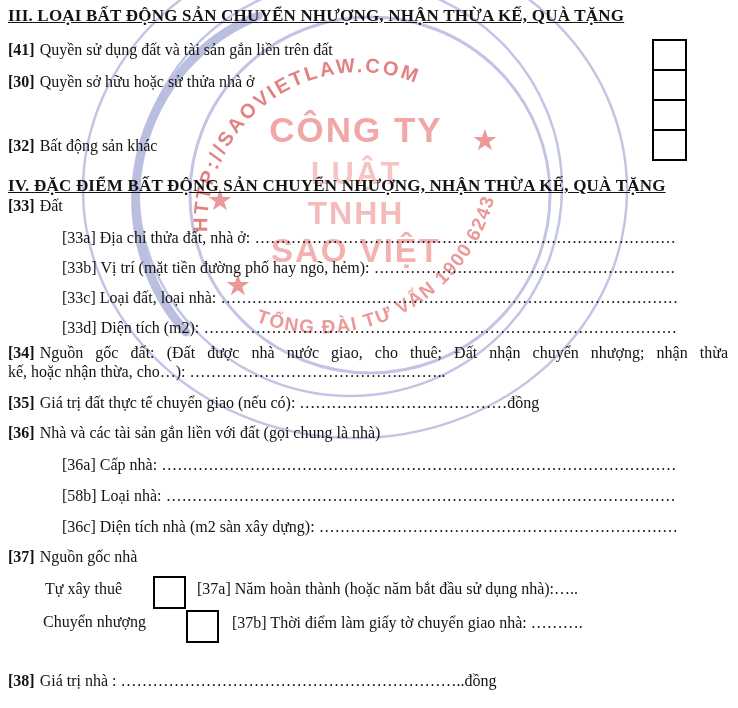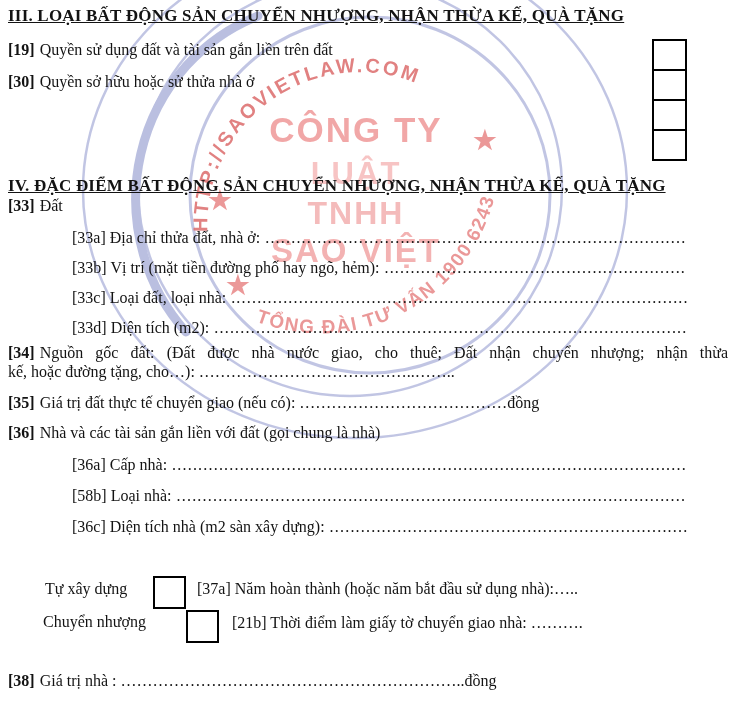--- a/index.html
+++ b/index.html
@@ -5,21 +5,21 @@
   html,body{margin:0;padding:0;background:#e8e8e8;}
   .page{
     position:relative;width:738px;height:708px;background:#ffffff;
     font-family:"Liberation Serif",serif;font-size:16px;color:#131313;
     overflow:hidden;margin:0 auto;
   }
   .wm{position:absolute;left:0;top:0;pointer-events:none;}
   .row{position:absolute;left:8px;white-space:nowrap;}
   .heading{font-weight:bold;font-size:17px;letter-spacing:.2px;text-decoration:underline;}
   .num{font-weight:bold;margin-right:5px;}
-  .sub{position:absolute;left:72px;width:615px;display:flex;}
+  .sub{position:absolute;left:62px;width:615px;display:flex;}
   .sub .lbl{white-space:nowrap;}
   .sub .dots{flex:1;overflow:hidden;white-space:nowrap;letter-spacing:1.2px;padding-left:5px;}
   .just{width:720px;white-space:normal;text-align:justify;text-align-last:justify;}
   .cbcol{position:absolute;left:652px;top:39px;width:35px;}
   .cbcol .cell{width:35px;height:32px;border:2px solid #000;box-sizing:border-box;background:transparent;}
   .cbcol .cell + .cell{margin-top:-2px;}
   .cb{position:absolute;width:33px;height:33px;border:2px solid #000;box-sizing:border-box;background:transparent;}
 </style>
 </head>
 <body>
@@ -49,22 +49,23 @@
       <text x="485" y="149" font-size="26" fill="#e98a8a" text-anchor="middle">★</text>
       <text x="356" y="142" font-size="35" fill="#f09c9c" text-anchor="middle" letter-spacing="2">CÔNG TY</text>
       <text x="356" y="184" font-size="31" fill="#f6bdbd" text-anchor="middle" letter-spacing="2">LUẬT</text>
       <text x="356" y="224" font-size="32" fill="#f3b2b2" text-anchor="middle" letter-spacing="2">TNHH</text>
       <text x="356" y="262" font-size="33" fill="#f2a8a8" text-anchor="middle" letter-spacing="2">SAO VIỆT</text>
     </g>
   </svg>
 
   <div class="row heading" style="top:6px">III. LOẠI BẤT ĐỘNG SẢN CHUYỂN NHƯỢNG, NHẬN THỪA KẾ, QUÀ TẶNG</div>
 
-  <div class="row" style="top:41px"><span class="num">[19]</span><span>Quyền sử dụng đất và tài sản gắn liền trên đất</span></div>
+  <div class="row" style="top:41px"><span class="num">[41]</span><span>Quyền sử dụng đất và tài sản gắn liền trên đất</span></div>
   <div class="row" style="top:73px"><span class="num">[30]</span><span>Quyền sở hữu hoặc sử thửa nhà ở</span></div>
+  <div class="row" style="top:137px"><span class="num">[32]</span><span>Bất động sản khác</span></div>
 
   <div class="cbcol">
     <div class="cell"></div>
     <div class="cell"></div>
     <div class="cell"></div>
     <div class="cell"></div>
   </div>
 
   <div class="row heading" style="top:176px">IV. ĐẶC ĐIỂM BẤT ĐỘNG SẢN CHUYỂN NHƯỢNG, NHẬN THỪA KẾ, QUÀ TẶNG</div>
 
@@ -81,43 +82,44 @@
   <div class="sub" style="top:289px">
     <span class="lbl"><span>[33c]</span> <span>Loại đất, loại nhà:</span></span>
     <span class="dots">........................................................................................................................................................................</span>
   </div>
   <div class="sub" style="top:319px">
     <span class="lbl"><span>[33d]</span> <span>Diện tích (m2):</span></span>
     <span class="dots">........................................................................................................................................................................</span>
   </div>
 
   <div class="row just" style="top:344px"><span class="num">[34]</span><span>Nguồn gốc đất: (Đất được nhà nước giao, cho thuê; Đất nhận chuyển nhượng; nhận thừa</span></div>
-  <div class="row" style="top:363px">kế, hoặc đường tặng, cho…): …………………………………..……..</div>
+  <div class="row" style="top:363px">kế, hoặc nhận thừa, cho…): …………………………………..……..</div>
 
   <div class="row" style="top:394px"><span class="num">[35]</span><span>Giá trị đất thực tế chuyển giao (nếu có): </span><span>…………………………………</span><span>đồng</span></div>
 
   <div class="row" style="top:424px"><span class="num">[36]</span><span>Nhà và các tài sản gắn liền với đất (gọi chung là nhà)</span></div>
 
   <div class="sub" style="top:456px">
     <span class="lbl"><span>[36a]</span> <span>Cấp nhà:</span></span>
     <span class="dots">........................................................................................................................................................................</span>
   </div>
   <div class="sub" style="top:487px">
     <span class="lbl"><span>[58b]</span> <span>Loại nhà:</span></span>
     <span class="dots">........................................................................................................................................................................</span>
   </div>
   <div class="sub" style="top:518px">
     <span class="lbl"><span>[36c]</span> <span>Diện tích nhà (m2 sàn xây dựng):</span></span>
     <span class="dots">........................................................................................................................................................................</span>
   </div>
 
+  <div class="row" style="top:548px"><span class="num">[37]</span><span>Nguồn gốc nhà</span></div>
 
-  <div class="row" style="top:580px;left:45px">Tự xây dựng</div>
+  <div class="row" style="top:580px;left:45px">Tự xây thuê</div>
   <div class="cb" style="left:153px;top:576px"></div>
   <div class="row" style="top:580px;left:197px">[37a] Năm hoàn thành (hoặc năm bắt đầu sử dụng nhà):…..</div>
 
   <div class="row" style="top:613px;left:43px">Chuyển nhượng</div>
   <div class="cb" style="left:186px;top:610px"></div>
-  <div class="row" style="top:614px;left:232px">[21b] Thời điểm làm giấy tờ chuyển giao nhà: ……….</div>
+  <div class="row" style="top:614px;left:232px">[37b] Thời điểm làm giấy tờ chuyển giao nhà: ……….</div>
 
   <div class="row" style="top:672px"><span class="num">[38]</span><span>Giá trị nhà : </span><span>………………………………………………………..</span><span>đồng</span></div>
 
 </div>
 
 </body></html>

